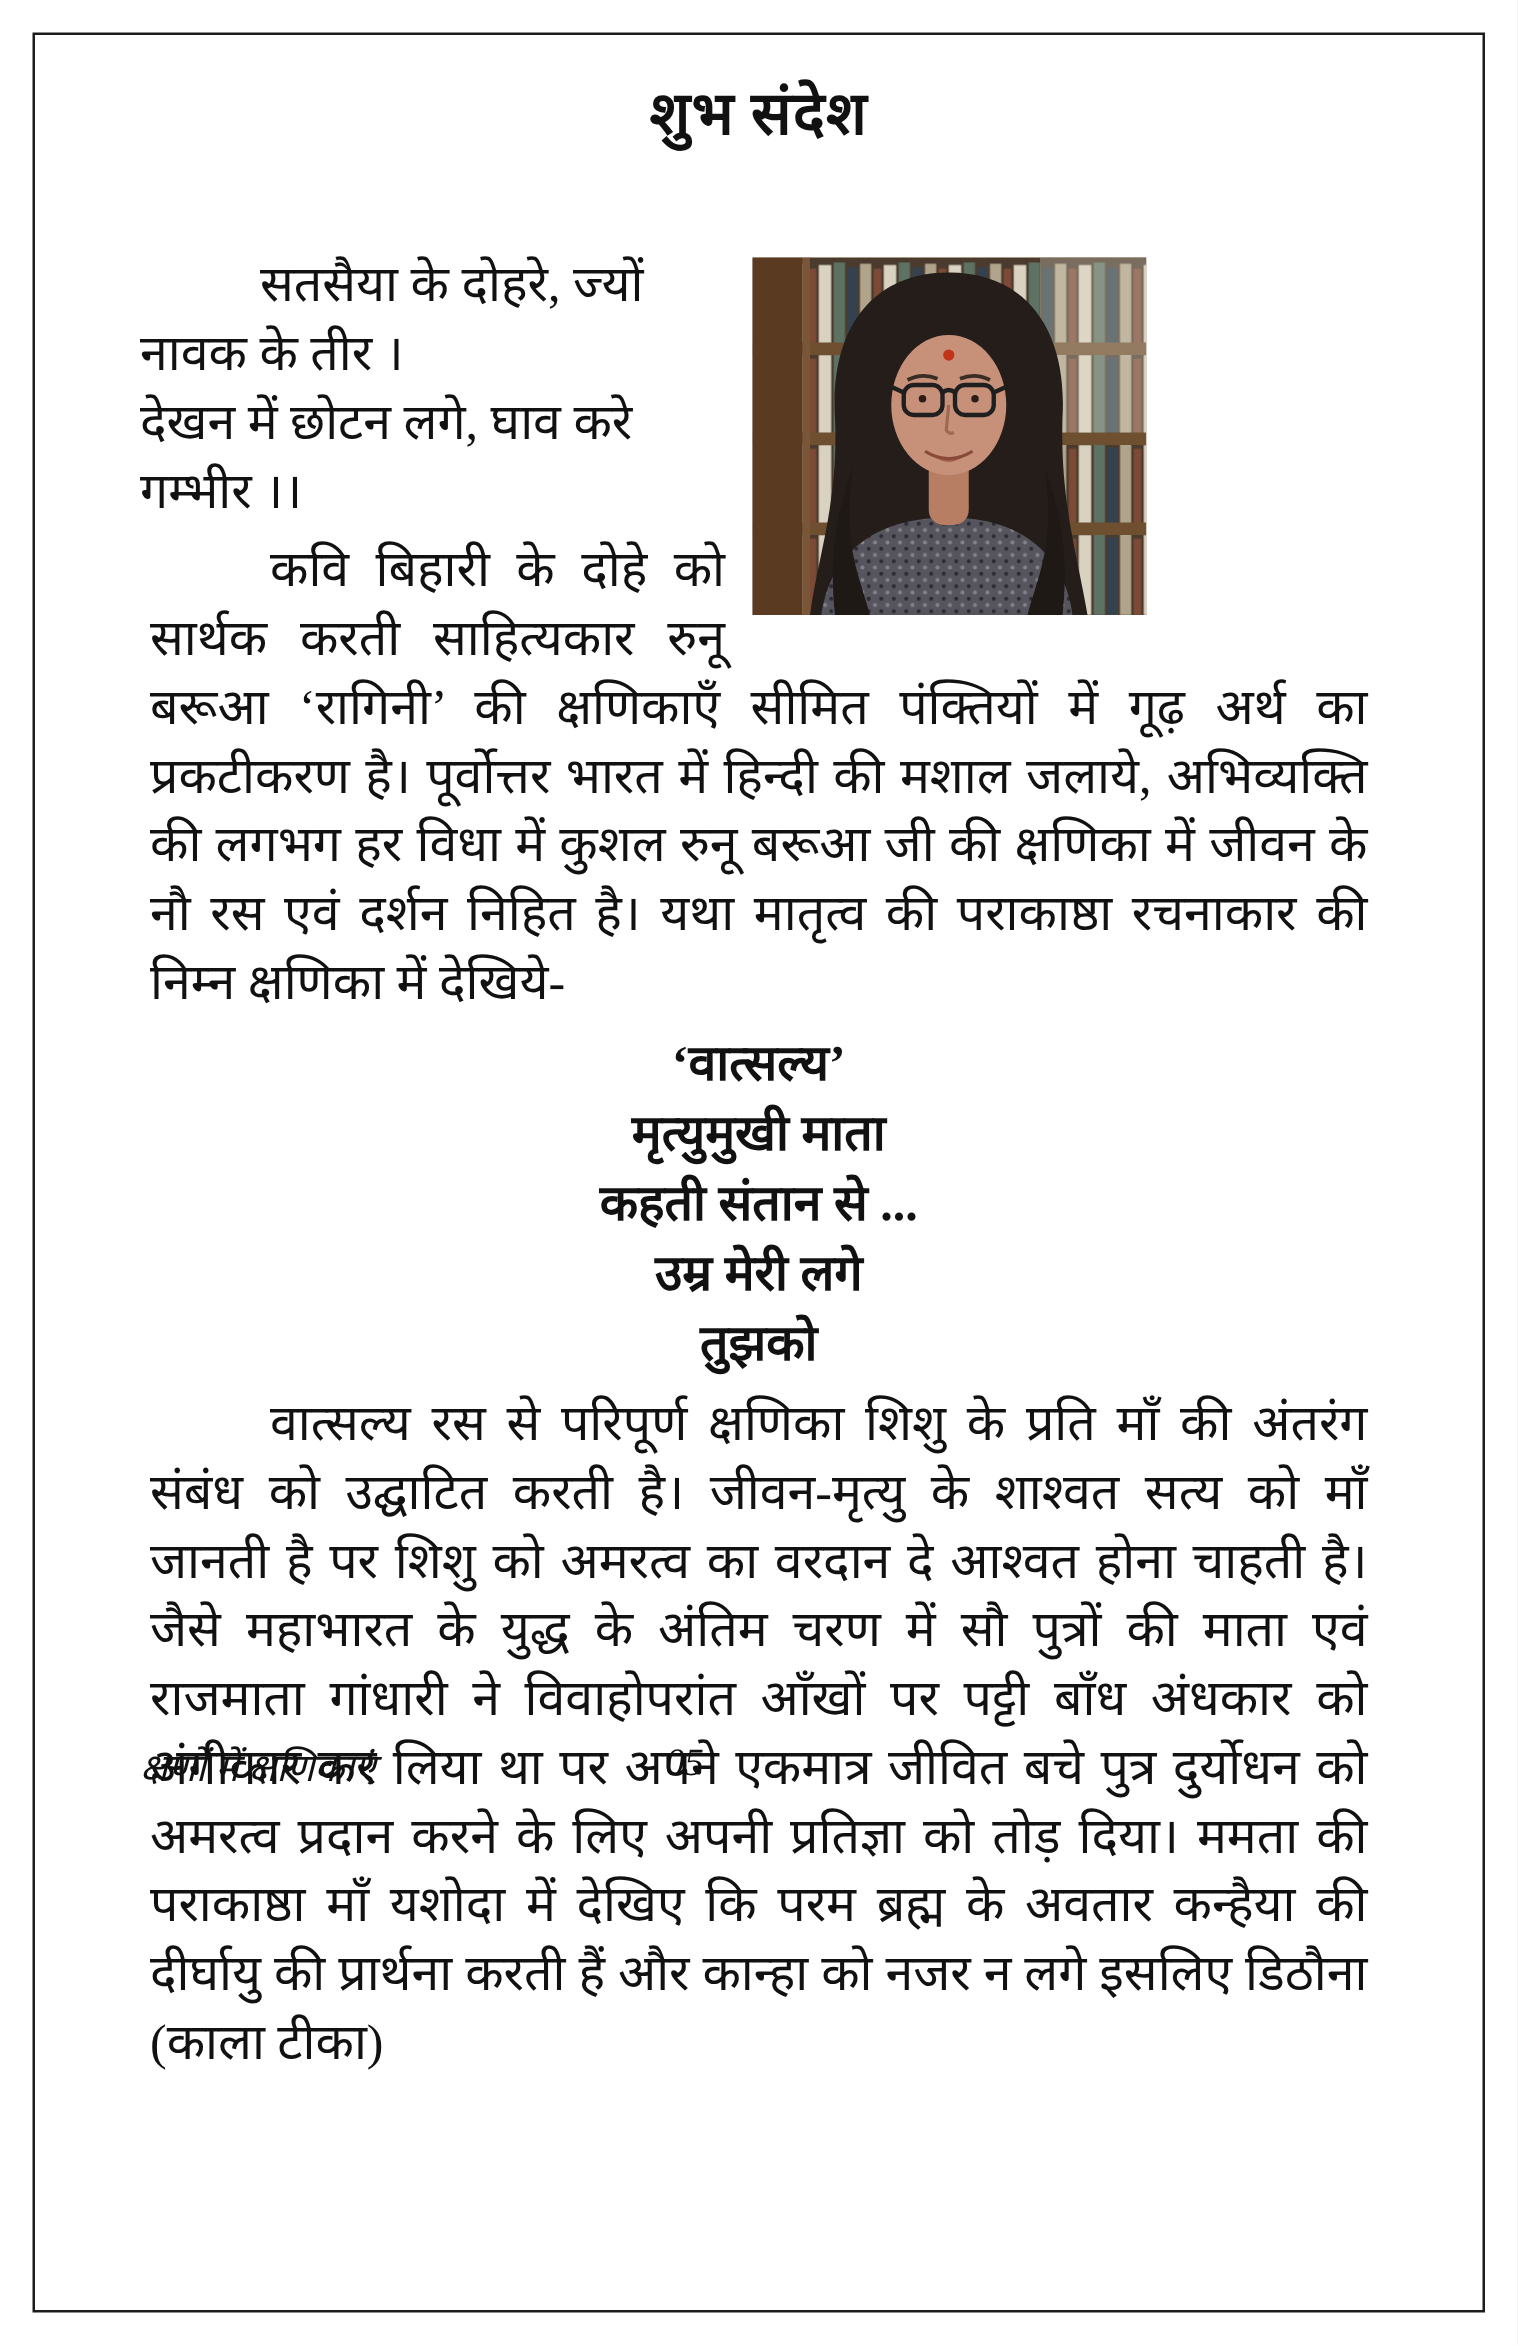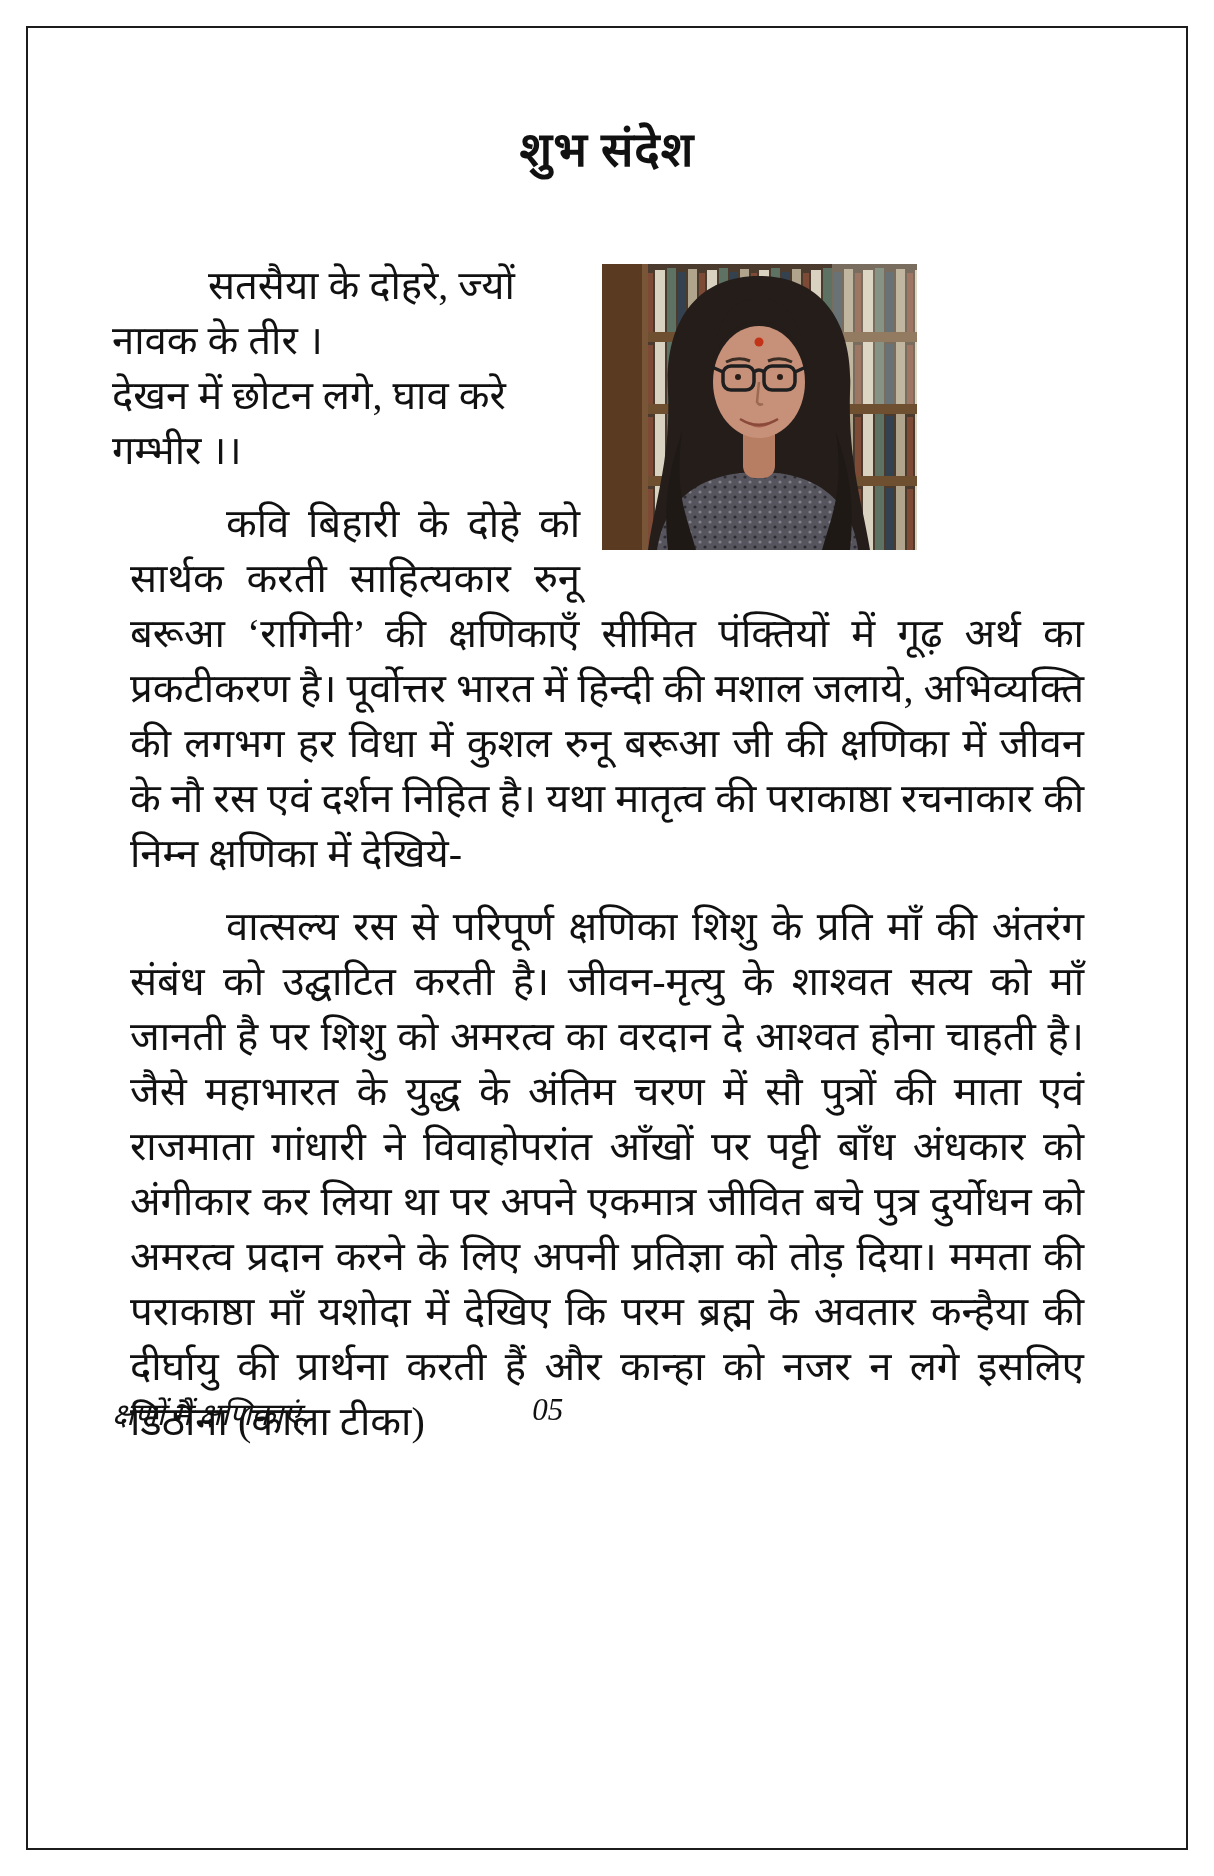--- a/index.html
+++ b/index.html
@@ -13,21 +13,21 @@
     overflow:hidden;
   }
   .frame{
     position:absolute;
     inset:26px;
     border:2px solid #1c1c1c;
     pointer-events:none;
   }
   .content{
     position:relative;
-    padding:118px 112px 0 112px;
+    padding:60px 112px 0 112px;
   }
   .page-title{
     margin:0 0 76px 0;
     font-size:48px;
     line-height:64px;
     font-weight:bold;
     text-align:center;
     letter-spacing:1px;
   }
   .text-flow{
@@ -43,21 +43,21 @@
     background:#6b4a2a;
   }
   .photo svg{display:block;width:100%;height:100%;}
   p.couplet{
     margin:0;
     white-space:pre-line;
     text-indent:96px;
     text-align:left;
   }
   p.para{
-    margin:18px;
+    margin:8px;
     text-indent:96px;
   }
   .poem{
     clear:none;
     text-align:center;
     font-weight:bold;
     margin:10px 0 8px 0;
   }
   .poem p{
     margin:0;
@@ -151,20 +151,27 @@
           <path d="M140,155 Q157,164 174,155 Q157,172 140,155 Z" fill="#a35a4a" opacity="0.9"></path>
           <path d="M138,155 Q157,167 176,155" stroke="#8a4a3a" stroke-width="2.5" fill="none"></path>
         </svg>
       </div>
 
       <p class="couplet">सतसैया के दोहरे, ज्यों नावक के तीर ।
 देखन में छोटन लगे, घाव करे गम्भीर ।।</p>
 
       <p class="para">कवि बिहारी के दोहे को सार्थक करती साहित्यकार रुनू बरूआ ‘रागिनी’ की क्षणिकाएँ सीमित पंक्तियों में गूढ़ अर्थ का प्रकटीकरण है। पूर्वोत्तर भारत में हिन्दी की मशाल जलाये, अभिव्यक्ति की लगभग हर विधा में कुशल रुनू बरूआ जी की क्षणिका में जीवन के नौ रस एवं दर्शन निहित है। यथा मातृत्व की पराकाष्ठा रचनाकार की निम्न क्षणिका में देखिये-</p>
 
+      <div class="poem">
+        <p>‘वात्सल्य’</p>
+        <p>मृत्युमुखी माता</p>
+        <p>कहती संतान से ...</p>
+        <p>उम्र मेरी लगे</p>
+        <p>तुझको</p>
+      </div>
 
       <p class="para">वात्सल्य रस से परिपूर्ण क्षणिका शिशु के प्रति माँ की अंतरंग संबंध को उद्घाटित करती है। जीवन-मृत्यु के शाश्वत सत्य को माँ जानती है पर शिशु को अमरत्व का वरदान दे आश्वत होना चाहती है। जैसे महाभारत के युद्ध के अंतिम चरण में सौ पुत्रों की माता एवं राजमाता गांधारी ने विवाहोपरांत आँखों पर पट्टी बाँध अंधकार को अंगीकार कर लिया था पर अपने एकमात्र जीवित बचे पुत्र दुर्योधन को अमरत्व प्रदान करने के लिए अपनी प्रतिज्ञा को तोड़ दिया। ममता की पराकाष्ठा माँ यशोदा में देखिए कि परम ब्रह्म के अवतार कन्हैया की दीर्घायु की प्रार्थना करती हैं और कान्हा को नजर न लगे इसलिए डिठौना (काला टीका)</p>
     </div>
   </div>
 
   <div class="footer">
     <span class="f-left">क्षणों में क्षणिकाएं</span>
     <span class="f-center">05</span>
   </div>
 </div>

